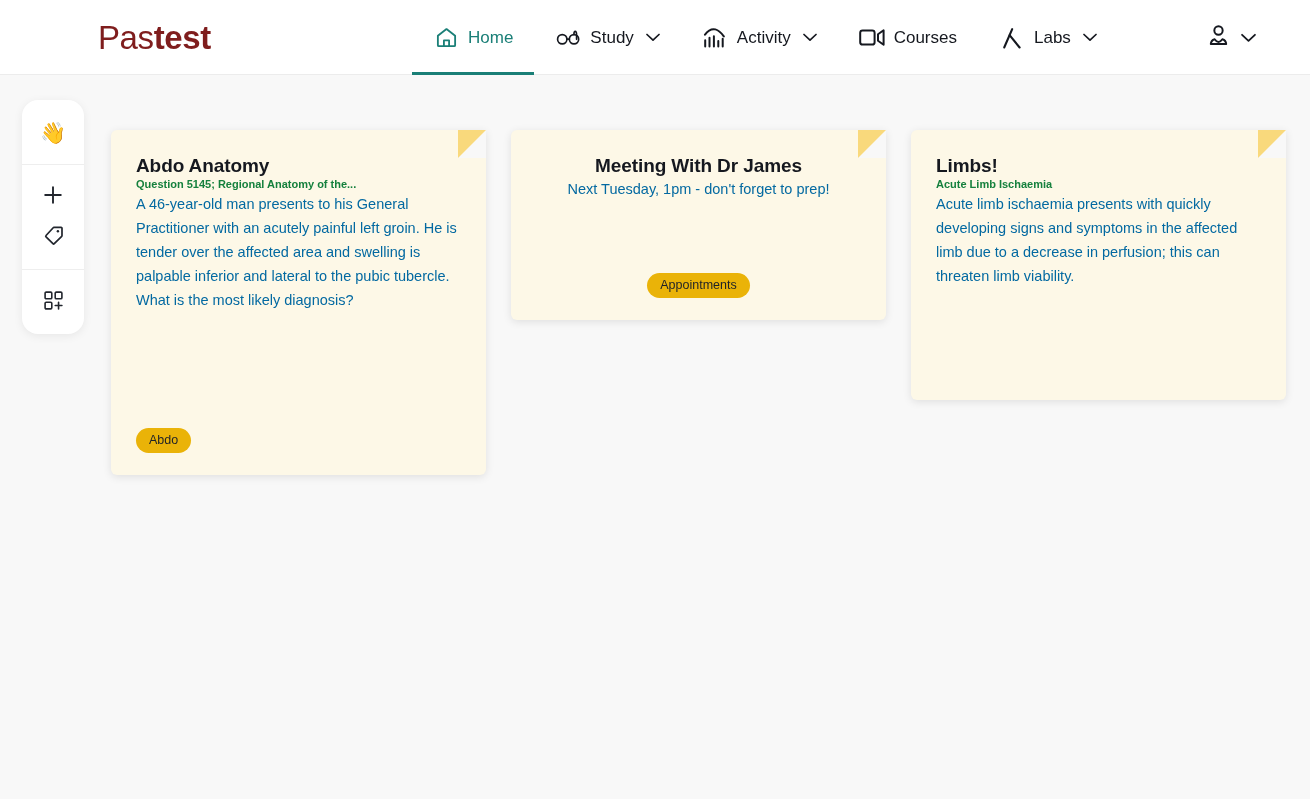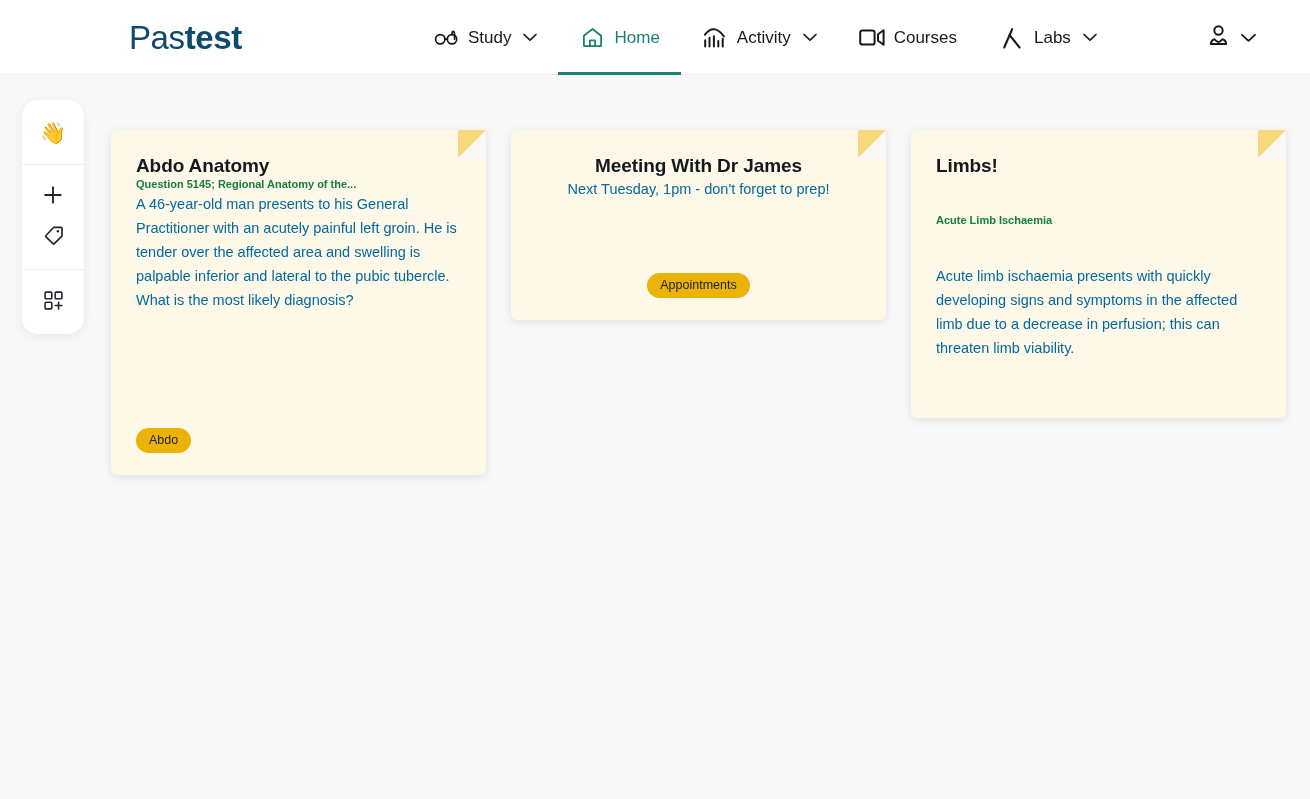--- a/index.html
+++ b/index.html
@@ -27,23 +27,22 @@
     align-items: center;
   }
 
   .logo {
     position: absolute;
     left: 98px;
     top: 18px;
     font-size: 33px;
     letter-spacing: -0.4px;
     line-height: 40px;
-    color: #0c4a6e;
+    color: #7f1d1d;
     white-space: nowrap;
-    margin-left: 31px;
   }
   .logo .lt { font-weight: 300; }
   .logo .hv { font-weight: 700; }
 
   .mainnav {
     position: absolute;
     left: 412px;
     top: 0;
     height: 75px;
     display: flex;
@@ -192,58 +191,58 @@
     border-radius: 999px;
     padding: 6px 13px 7px 13px;
     line-height: 1;
     cursor: pointer;
     white-space: nowrap;
   }
 
   
   .note.card-1 { min-height: 345px; }
   .note.card-2 { min-height: 190px; align-items: center; }
-  .note.card-3 { min-height: 270px; gap: 36px; }
+  .note.card-3 { min-height: 270px; }
 </style>
 </head>
 <body>
 
 <div class="header">
 
   <div class="logo">
     <span class="lt">Pas</span><span class="hv">test</span>
   </div>
 
   <nav class="mainnav">
+
+    <div class="navitem active">
+      <span class="ico">
+        <svg width="23" height="23" viewBox="0 0 24 24" fill="none" stroke="#1a7f77" stroke-width="1.9" stroke-linecap="round" stroke-linejoin="round">
+          <path d="M3 10.2 12 3.2l9 7V20a1 1 0 0 1-1 1H4a1 1 0 0 1-1-1z"></path>
+          <path d="M9.3 21v-6h5.4v6"></path>
+        </svg>
+      </span>
+      <span>Home</span>
+    </div>
 
     <div class="navitem">
       <span class="ico">
         <svg width="25" height="20" viewBox="0 0 30 18" fill="none" stroke="#15181f" stroke-width="2" stroke-linecap="round">
           <circle cx="7.5" cy="10.5" r="5.6"></circle>
           <path d="M21.5 4.9c0-2.5.6-3.9 1.6-3.9 1.3 0 1.6 1.6 1.6 4.6v5"></path>
           <circle cx="21.6" cy="10.5" r="5.6"></circle>
           <path d="M13.1 10.4h2.9"></path>
         </svg>
       </span>
       <span>Study</span>
       <span class="chev">
         <svg width="14" height="9" viewBox="0 0 14 9" fill="none" stroke="#15181f" stroke-width="1.7" stroke-linecap="round" stroke-linejoin="round">
             <path d="M1 1.5 7 7.2l6-5.7"></path>
           </svg>
       </span>
-    </div>
-
-    <div class="navitem active">
-      <span class="ico">
-        <svg width="23" height="23" viewBox="0 0 24 24" fill="none" stroke="#1a7f77" stroke-width="1.9" stroke-linecap="round" stroke-linejoin="round">
-          <path d="M3 10.2 12 3.2l9 7V20a1 1 0 0 1-1 1H4a1 1 0 0 1-1-1z"></path>
-          <path d="M9.3 21v-6h5.4v6"></path>
-        </svg>
-      </span>
-      <span>Home</span>
     </div>
 
     <div class="navitem">
       <span class="ico">
         <svg width="24" height="22" viewBox="0 0 24 22" fill="none" stroke="#15181f" stroke-width="2" stroke-linecap="round" stroke-linejoin="round">
           <path d="M2 7.6C5.4 3 9.1 1.6 12.4 2.4c3.2.8 6 3.6 8.4 7"></path>
           <path d="M2.2 19.4v-6.1M6.5 19.4v-8.6M10.9 19.4V9.2M15.3 19.4v-5.3M19.7 19.4v-7.6"></path>
         </svg>
       </span>
       <span>Activity</span>

